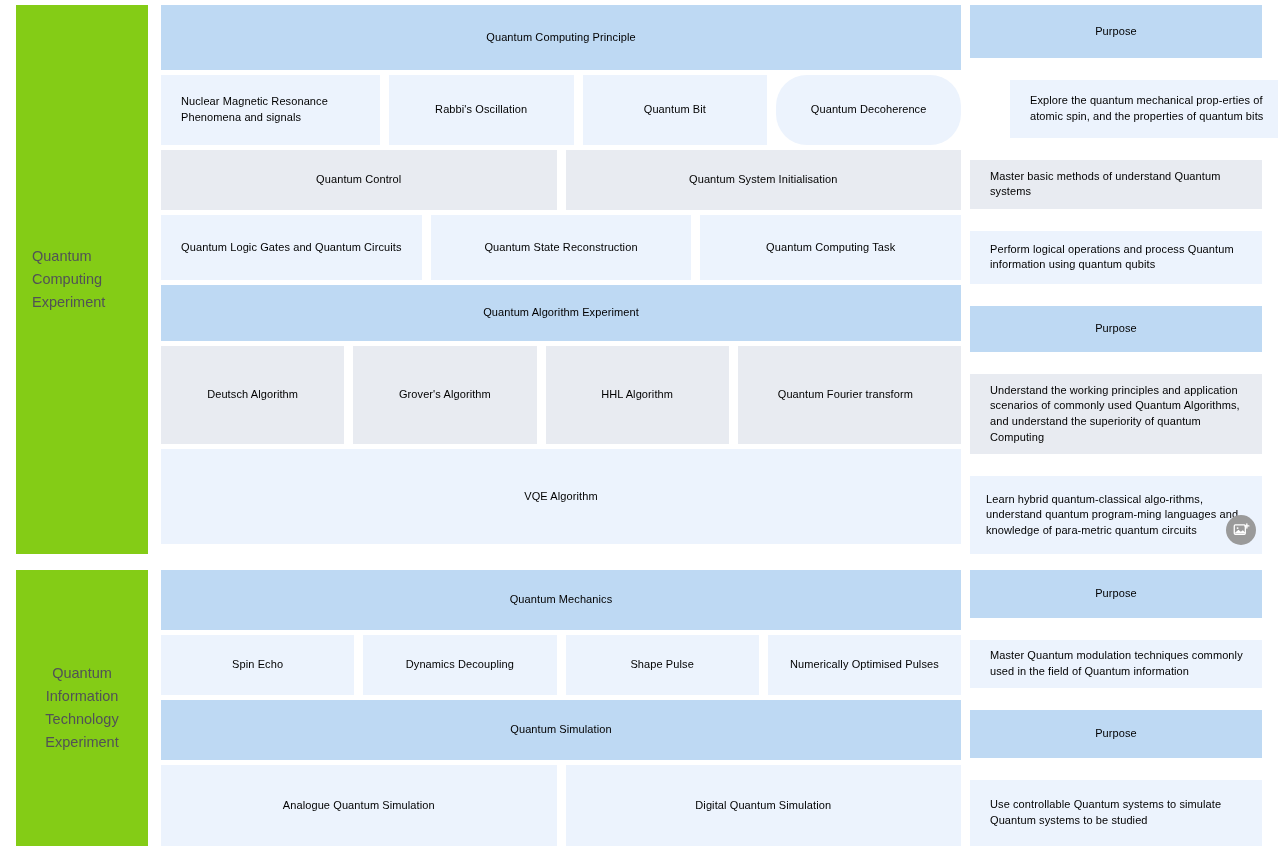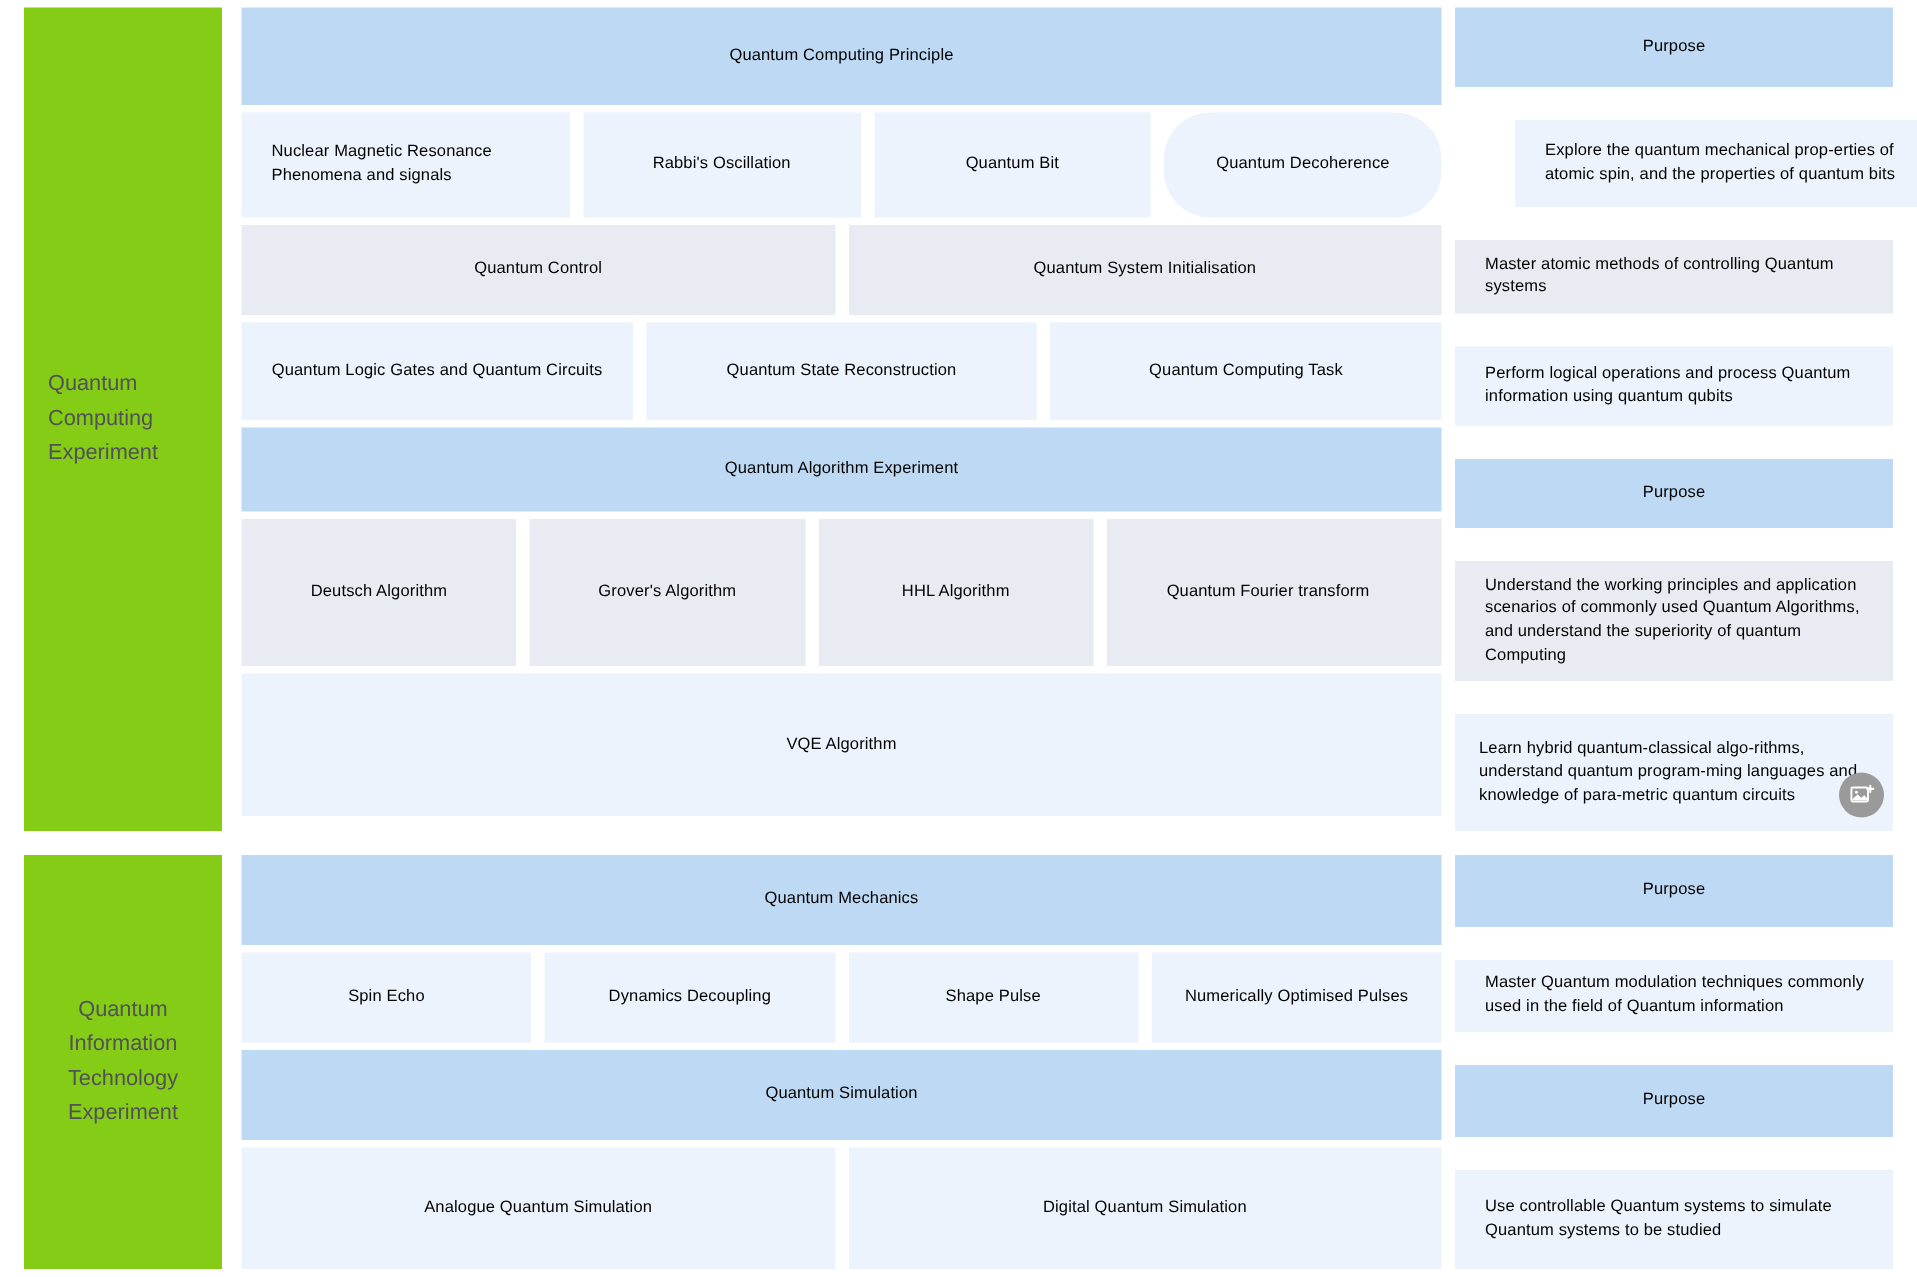--- a/index.html
+++ b/index.html
@@ -129,21 +129,21 @@
         </div>
 
         <div class="row" style="height:95px;">
           <div class="cell center bluec">VQE Algorithm</div>
         </div>
       </div>
 
       <div class="purpose-col" style="width:292px;">
         <div class="cell center hdr" style="height:65px;">Purpose</div>
         <div class="cell left bluec" style="height:70px;margin-left:40px;">Explore the quantum mechanical prop-erties of atomic spin, and the properties of quantum bits</div>
-        <div class="cell left grayc" style="height:60px;">Master atomic methods of controlling Quantum systems</div>
+        <div class="cell left grayc" style="height:60px;">Master basic methods of understand Quantum systems</div>
         <div class="cell left bluec" style="height:65px;">Perform logical operations and process Quantum information using quantum qubits</div>
         <div class="cell center hdr" style="height:56px;">Purpose</div>
         <div class="cell left grayc" style="height:98px;">Understand the working principles and application scenarios of commonly used Quantum Algorithms, and understand the superiority of quantum Computing</div>
         <div class="cell left bluec" style="height:95px;padding-left:16px;">Learn hybrid quantum-classical algo-rithms, understand quantum program-ming languages and knowledge of para-metric quantum circuits</div>
       </div>
     </div>
   </div>
 
   <div class="section" style="left:16px; top:570px; width:1246px; height:276px;">
 

